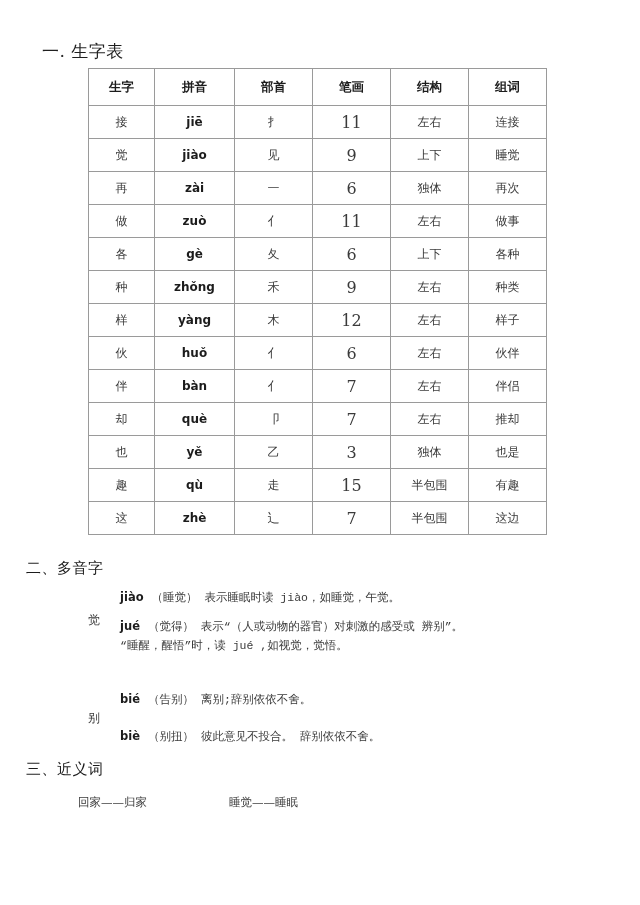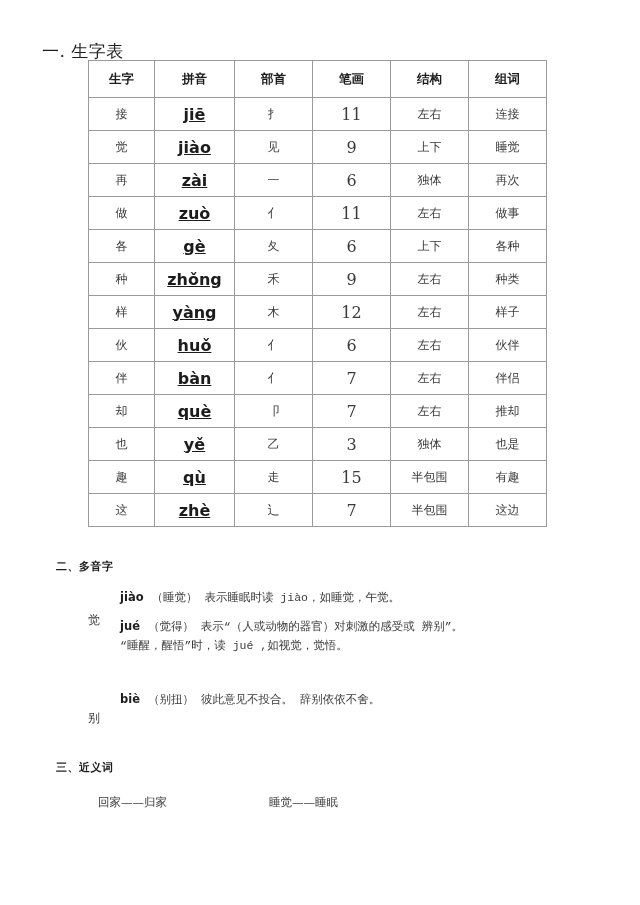--- a/index.html
+++ b/index.html
@@ -32,21 +32,21 @@
     letter-spacing: 0.5px;
     color: #1f1f1f;
     font-family: "DejaVu Serif", "Liberation Serif", serif;
     white-space: nowrap;
   }
 
   
   .vocab-table-wrap {
     position: absolute;
     left: 88px;
-    top: 60px;
+    top: 68px;
     width: 458px;
   }
   table.vocab {
     border-collapse: collapse;
     width: 458px;
     table-layout: fixed;
   }
   table.vocab th,
   table.vocab td {
     border: 1px solid #9a9a9a;
@@ -62,42 +62,41 @@
     color: #1c1c1c;
     height: 36px;
     font-family: "DejaVu Serif", "Liberation Serif", serif;
   }
   table.vocab td {
     font-size: 12px;
     font-family: "DejaVu Serif", "Liberation Serif", serif;
   }
   table.vocab td.pinyin {
     font-family: "DejaVu Sans", "Liberation Sans", sans-serif;
-    font-size: 16px;
+    font-size: 12px;
     font-weight: bold;
     color: #1c1c1c;
-    text-decoration: underline;
   }
   table.vocab td.strokes {
     font-family: "DejaVu Serif", "Liberation Serif", serif;
     font-size: 16px;
   }
   col.c-char    { width: 66px; }
   col.c-pinyin  { width: 80px; }
   col.c-radical { width: 78px; }
   col.c-strokes { width: 78px; }
   col.c-struct  { width: 78px; }
   col.c-word    { width: 78px; }
 
   
   .section-heading {
     position: absolute;
-    left: 56px;
-    font-size: 11px;
-    font-weight: bold;
+    left: 26px;
+    font-size: 15px;
+    font-weight: normal;
     color: #1c1c1c;
     letter-spacing: 0.5px;
     white-space: nowrap;
     font-family: "DejaVu Serif", "Liberation Serif", serif;
   }
   #heading-polyphone { top: 559px; }
   #heading-synonym   { top: 760px; }
 
   
   .poly-group {
@@ -149,21 +148,20 @@
     position: absolute;
     left: 78px;
     top: 795px;
     font-size: 11.5px;
     color: #3a3a3a;
     white-space: nowrap;
     font-family: "DejaVu Serif", "Liberation Serif", serif;
   }
   .synonym-item {
     display: inline-block;
-    margin-left: 20px;
   }
   .synonym-spacer {
     display: inline-block;
     width: 82px;
   }
 </style>
 </head>
 <body>
 
 <div class="page">
@@ -311,20 +309,23 @@
           <div class="poly-line"><span class="poly-pinyin">jué</span><span class="poly-gap"></span><span class="poly-sense">（觉得） 表示“（人或动物的器官）对刺激的感受或 辨别”。</span></div>
           <div class="poly-line"><span class="poly-sense">“睡醒，醒悟”时，读 jué ,如视觉，觉悟。</span></div>
         </div>
       </div>
   </div>
 
   <div class="poly-group" id="poly-group-bie">
     <div class="poly-head-char">别</div>
     <div class="poly-entries" id="poly-entries-bie">
         <div class="poly-entry">
+          <div class="poly-line"><span class="poly-pinyin">bié</span><span class="poly-gap"></span><span class="poly-sense">（告别） 离别;辞别依依不舍。</span></div>
+        </div>
+        <div class="poly-entry">
           <div class="poly-line"><span class="poly-pinyin">biè</span><span class="poly-gap"></span><span class="poly-sense">（别扭） 彼此意见不投合。 辞别依依不舍。</span></div>
         </div>
       </div>
   </div>
 
   <div class="section-heading" id="heading-synonym">三、近义词</div>
 
   <div class="synonym-row" id="synonym-row"><span class="synonym-item">回家——归家</span><span class="synonym-spacer"></span><span class="synonym-item">睡觉——睡眠</span></div>
 
 </div>

